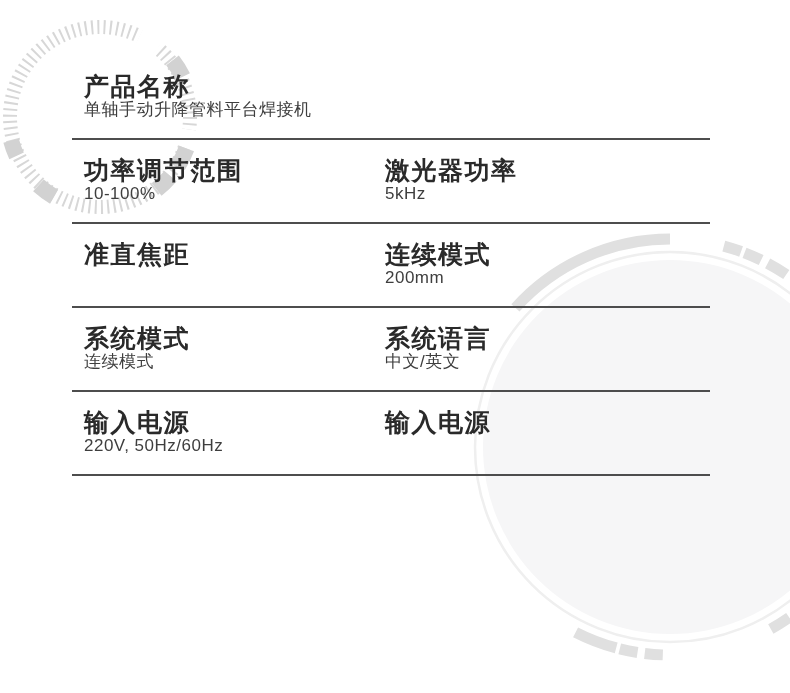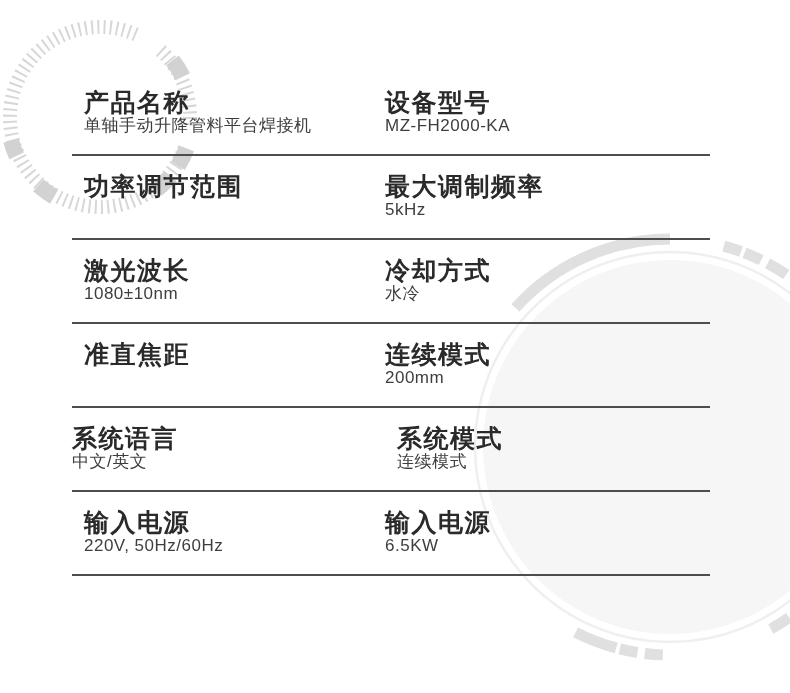--- a/index.html
+++ b/index.html
@@ -12,21 +12,21 @@
     font-family: "Liberation Sans", "DejaVu Sans", sans-serif;
   }
   .decor-svg {
     position: absolute;
     left: 0;
     top: 0;
   }
   .spec-table {
     position: absolute;
     left: 72px;
-    top: 72px;
+    top: 56px;
     width: 638px;
   }
   .spec-row {
     height: 82px;
     border-bottom: 2px solid #4d4d4d;
     display: grid;
     grid-template-columns: 313px 325px;
   }
   .cell { padding-top: 16px; }
   .cell-l { padding-left: 12px; }
@@ -60,73 +60,59 @@
   <circle cx="100" cy="117" r="92" fill="none" stroke-width="16" pathLength="360" stroke-dasharray="12 8 12 68 12 23 10 157 12 46" stroke-dashoffset="340" stroke="#d2d2d2"></circle>
 </svg>
 
 <div class="spec-table">
 
   <div class="spec-row">
     <div class="cell cell-l">
       <div class="spec-label">产品名称</div>
       <div class="spec-value">单轴手动升降管料平台焊接机</div>
     </div>
-    <div class="cell cell-r">
-      <div class="spec-label">设备型号</div>
-      <div class="spec-value">MZ-FH2000-KA</div>
-    </div>
   </div>
 
 
   <div class="spec-row">
     <div class="cell cell-l">
       <div class="spec-label">功率调节范围</div>
+      <div class="spec-value">10-100%</div>
     </div>
     <div class="cell cell-r">
-      <div class="spec-label">最大调制频率</div>
+      <div class="spec-label">激光器功率</div>
       <div class="spec-value">5kHz</div>
     </div>
   </div>
 
-  <div class="spec-row">
-    <div class="cell cell-l">
-      <div class="spec-label">激光波长</div>
-      <div class="spec-value">1080±10nm</div>
-    </div>
-    <div class="cell cell-r">
-      <div class="spec-label">冷却方式</div>
-      <div class="spec-value">水冷</div>
-    </div>
-  </div>
 
   <div class="spec-row">
     <div class="cell cell-l">
       <div class="spec-label">准直焦距</div>
     </div>
     <div class="cell cell-r">
       <div class="spec-label">连续模式</div>
       <div class="spec-value">200mm</div>
     </div>
   </div>
 
   <div class="spec-row">
+    <div class="cell cell-l">
+      <div class="spec-label">系统模式</div>
+      <div class="spec-value">连续模式</div>
+    </div>
     <div class="cell cell-r">
       <div class="spec-label">系统语言</div>
       <div class="spec-value">中文/英文</div>
-    </div>
-    <div class="cell cell-l">
-      <div class="spec-label">系统模式</div>
-      <div class="spec-value">连续模式</div>
     </div>
   </div>
 
   <div class="spec-row">
     <div class="cell cell-l">
       <div class="spec-label">输入电源</div>
       <div class="spec-value">220V, 50Hz/60Hz</div>
     </div>
     <div class="cell cell-r">
       <div class="spec-label">输入电源</div>
-      <div class="spec-value">6.5KW</div>
     </div>
   </div>
 
 </div>
 
 </body></html>

